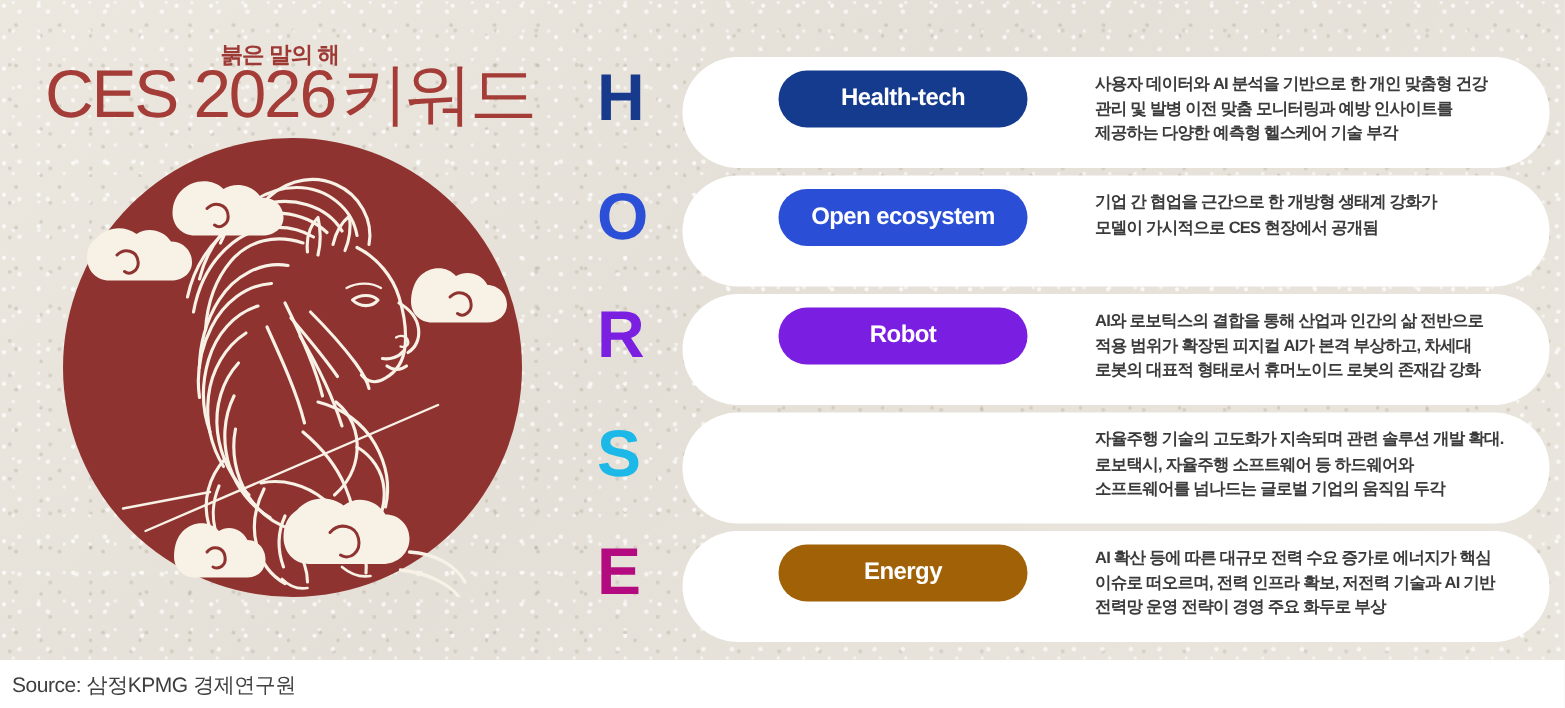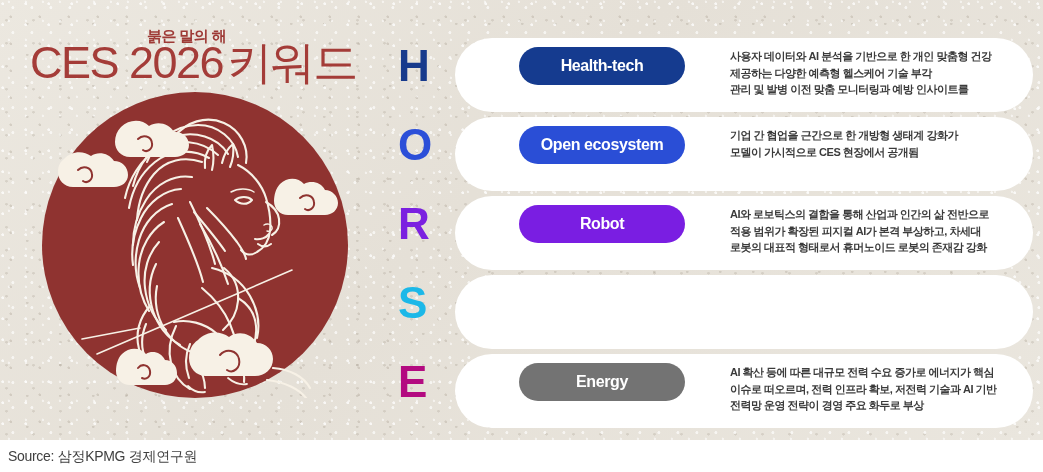--- a/index.html
+++ b/index.html
@@ -258,22 +258,22 @@
   <div id="rows">
 
     <div class="krow">
       <div class="letter" style="color: rgb(23, 58, 140);">H</div>
       <div class="panel">
         <div class="pill" style="background: rgb(21, 59, 143);">
           <span class="pill-label">Health-tech</span>
         </div>
         <div class="desc">
           <span>사용자 데이터와 AI 분석을 기반으로 한 개인 맞춤형 건강</span>
+          <span>관리 및 발병 이전 맞춤 모니터링과 예방 인사이트를</span>
           <span>제공하는 다양한 예측형 헬스케어 기술 부각</span>
-          <span>관리 및 발병 이전 맞춤 모니터링과 예방 인사이트를</span>
         </div>
       </div>
     </div>
 
     <div class="krow">
       <div class="letter" style="color: rgb(44, 79, 216);">O</div>
       <div class="panel">
         <div class="pill" style="background: rgb(42, 78, 214);">
           <span class="pill-label">Open ecosystem</span>
         </div>
@@ -294,27 +294,32 @@
           <span>AI와 로보틱스의 결합을 통해 산업과 인간의 삶 전반으로</span>
           <span>적용 범위가 확장된 피지컬 AI가 본격 부상하고, 차세대</span>
           <span>로봇의 대표적 형태로서 휴머노이드 로봇의 존재감 강화</span>
         </div>
       </div>
     </div>
 
     <div class="krow">
       <div class="letter" style="color: rgb(28, 184, 232);">S</div>
       <div class="panel">
+        <div class="desc">
+          <span>자율주행 기술의 고도화가 지속되며 관련 솔루션 개발 확대.</span>
+          <span>로보택시, 자율주행 소프트웨어 등 하드웨어와</span>
+          <span>소프트웨어를 넘나드는 글로벌 기업의 움직임 두각</span>
+        </div>
       </div>
     </div>
 
     <div class="krow">
       <div class="letter" style="color: rgb(179, 10, 128);">E</div>
       <div class="panel">
-        <div class="pill" style="background: #737373;">
+        <div class="pill" style="background: #a16207;">
           <span class="pill-label">Energy</span>
         </div>
         <div class="desc">
           <span>AI 확산 등에 따른 대규모 전력 수요 증가로 에너지가 핵심</span>
           <span>이슈로 떠오르며, 전력 인프라 확보, 저전력 기술과 AI 기반</span>
           <span>전력망 운영 전략이 경영 주요 화두로 부상</span>
         </div>
       </div>
     </div>
 

